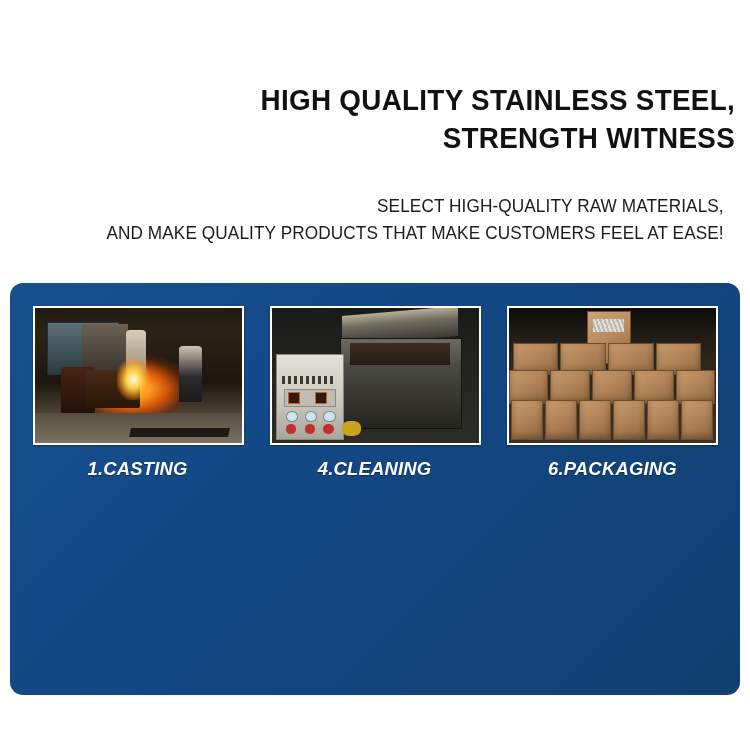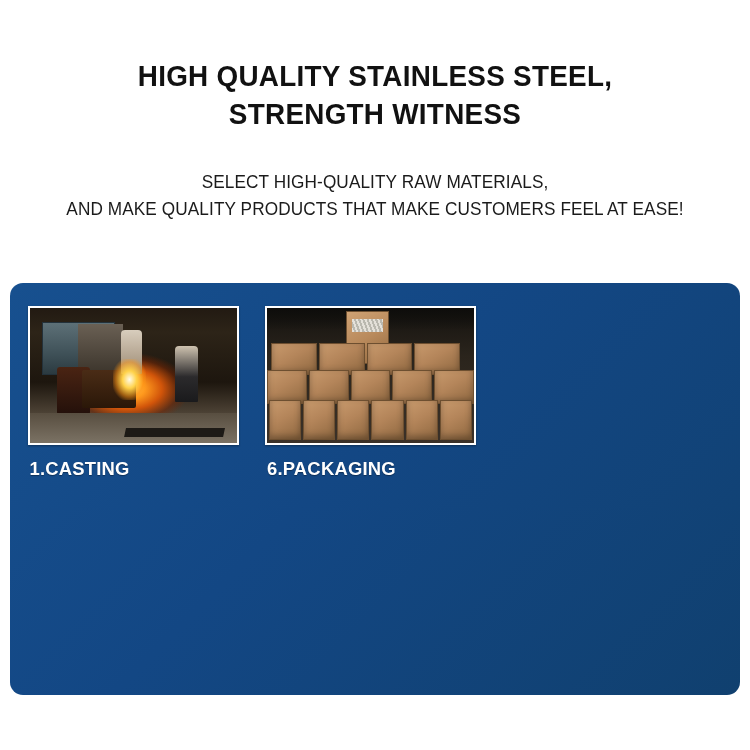--- a/index.html
+++ b/index.html
@@ -4,21 +4,21 @@
 <style>
   html,body{margin:0;padding:0;}
   body{
     width:750px;height:750px;background:#ffffff;
     font-family:"Liberation Sans","DejaVu Sans",sans-serif;
     overflow:hidden;position:relative;
   }
   .page{width:750px;height:750px;position:relative;background:#fff;}
 
   
-  .header{padding-top:58px;text-align:center;}
+  .header{padding-top:82px;text-align:right;}
   .title{
     font-size:29px;font-weight:bold;color:#111;
     letter-spacing:.3px;line-height:1.30;
     transform:scaleX(.96);transform-origin:center;
   }
   .title .l2{display:block;}
   .subtitle{
     margin-top:36px;font-size:18.5px;font-weight:400;color:#1b1b1b;
     line-height:1.42;letter-spacing:.1px;
     transform:scaleX(.93);transform-origin:center;
@@ -30,21 +30,21 @@
     position:absolute;left:10px;top:283px;width:730px;height:412px;
     background:#134784;border-radius:13px;
     box-sizing:border-box;
     background-image:linear-gradient(135deg,#17508f 0%,#134784 45%,#10406f 100%);
   }
   .grid{
     position:absolute;left:18px;top:23px;width:694px;height:368px;
     display:grid;grid-template-columns:repeat(3,1fr);grid-template-rows:repeat(2,1fr);
     column-gap:17px;row-gap:10px;
   }
-  .cell{display:flex;flex-direction:column;align-items:flex-start;}
+  .cell{display:flex;flex-direction:column;align-items:center;font-style:italic;}
   .frame{
     width:211px;height:139px;background:#ffffff;padding:2px;
     box-sizing:border-box;box-shadow:0 1px 2px rgba(0,0,0,.35);
   }
   .photo{width:100%;height:100%;position:relative;overflow:hidden;background:#2a2a2a;}
   .cap{
     margin-top:13px;color:#ffffff;font-size:19px;font-weight:bold;
     letter-spacing:.2px;text-shadow:0 1px 1px rgba(0,0,0,.35);
     transform:scaleX(.97);
   }
@@ -222,20 +222,42 @@
             <div class="spark"></div>
             <div class="floor"></div>
             <div class="rail"></div>
           </div>
         </div>
         <div class="cap">1.CASTING</div>
       </div>
 
 
 
+      <div class="cell">
+        <div class="frame">
+          <div class="photo ph-clean">
+            <div class="lid"></div>
+            <div class="tank"></div>
+            <div class="tankin"></div>
+            <div class="ctrl"></div>
+            <div class="lbl"></div>
+            <div class="gauges"></div>
+            <div class="g1"></div>
+            <div class="g2"></div>
+            <div class="btn b1"></div>
+            <div class="btn b2"></div>
+            <div class="btn b3"></div>
+            <div class="btn b4"></div>
+            <div class="btn b5"></div>
+            <div class="btn b6"></div>
+            <div class="yellow"></div>
+          </div>
+        </div>
+        <div class="cap">4.CLEANING</div>
+      </div>
 
 
       <div class="cell">
         <div class="frame">
           <div class="photo ph-pack">
             <div class="darktop"></div>
             <div class="tall"></div>
             <div class="tallwrap"></div>
             <div class="boxrow r1">
               <div class="bx"></div>

